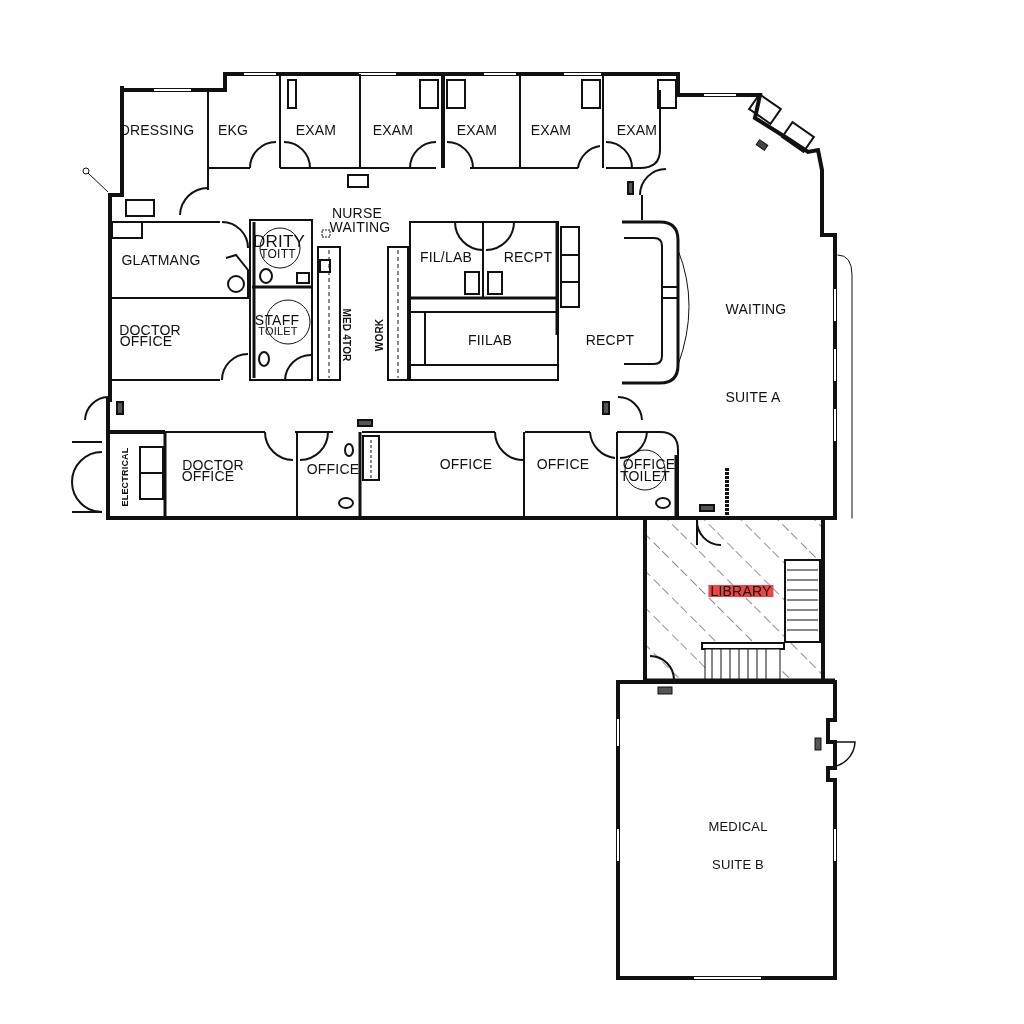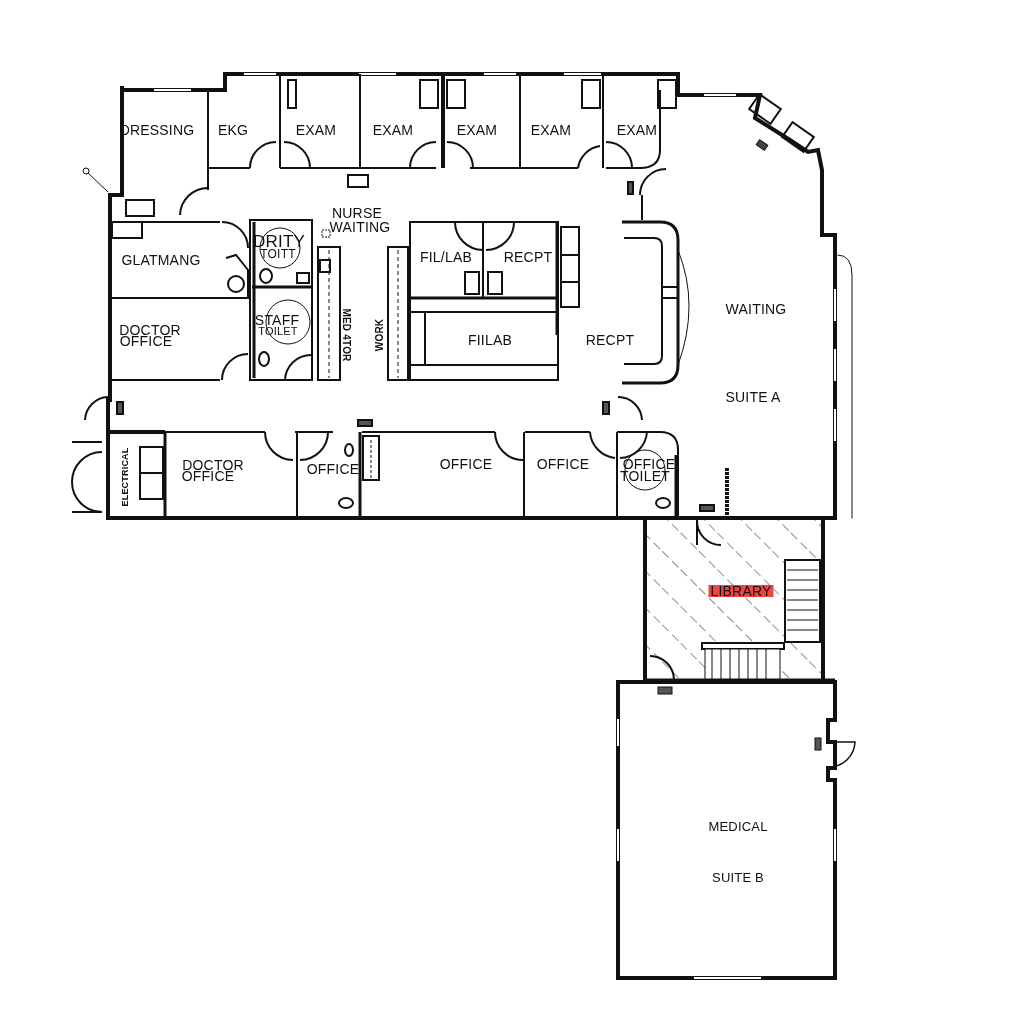--- a/index.html
+++ b/index.html
@@ -3,21 +3,21 @@
 <meta charset="utf-8">
 <style>
   html, body { margin:0; padding:0; background:#ffffff; }
   body { width:1024px; height:1024px; position:relative; overflow:hidden;
          font-family:"Liberation Sans", sans-serif; }
   svg.plan { position:absolute; left:0; top:0; }
   .lbl { position:absolute; font-family:"Liberation Sans", sans-serif; font-size:14px;
          color:#111; text-align:center; line-height:12px; white-space:nowrap;
          transform:translate(-50%,-50%); letter-spacing:0.2px; }
   .lbl.big { font-size:13px; line-height:18px; }
-  .lbl.med { font-size:13px;margin-top:13px; }
+  .lbl.med { font-size:13px; }
   .lbl.vert { transform:translate(-50%,-50%) rotate(90deg); font-size:10px; font-weight:bold; }
   .lbl.vert-ccw { transform:translate(-50%,-50%) rotate(-90deg); font-size:10px; font-weight:bold; }
 </style>
 </head>
 <body>
 
 <svg class="plan" width="1024" height="1024" viewBox="0 0 1024 1024" xmlns="http://www.w3.org/2000/svg">
   <defs>
     <pattern id="hatch" patternUnits="userSpaceOnUse" width="26" height="26" patternTransform="rotate(-45)">
       <line x1="0" y1="0" x2="0" y2="26" stroke="#222" stroke-width="1" stroke-dasharray="9 5"></line>

